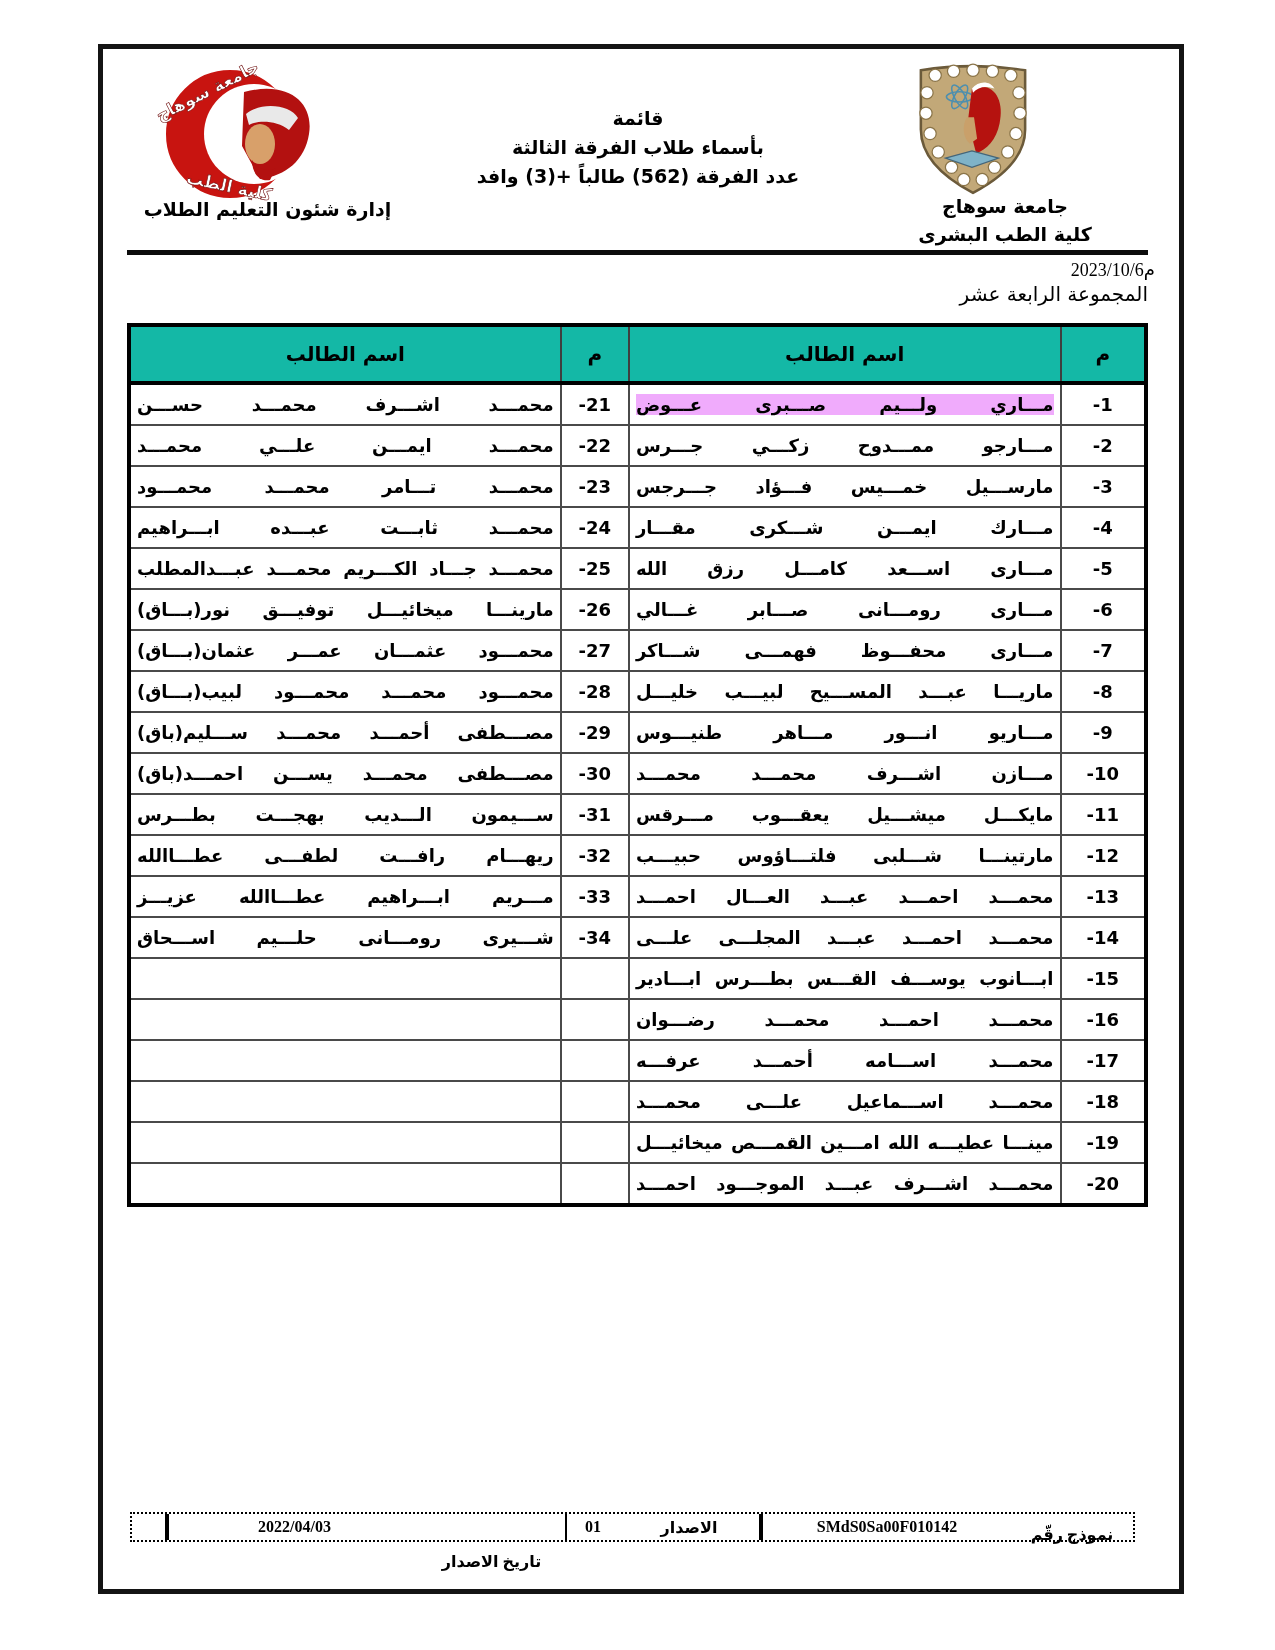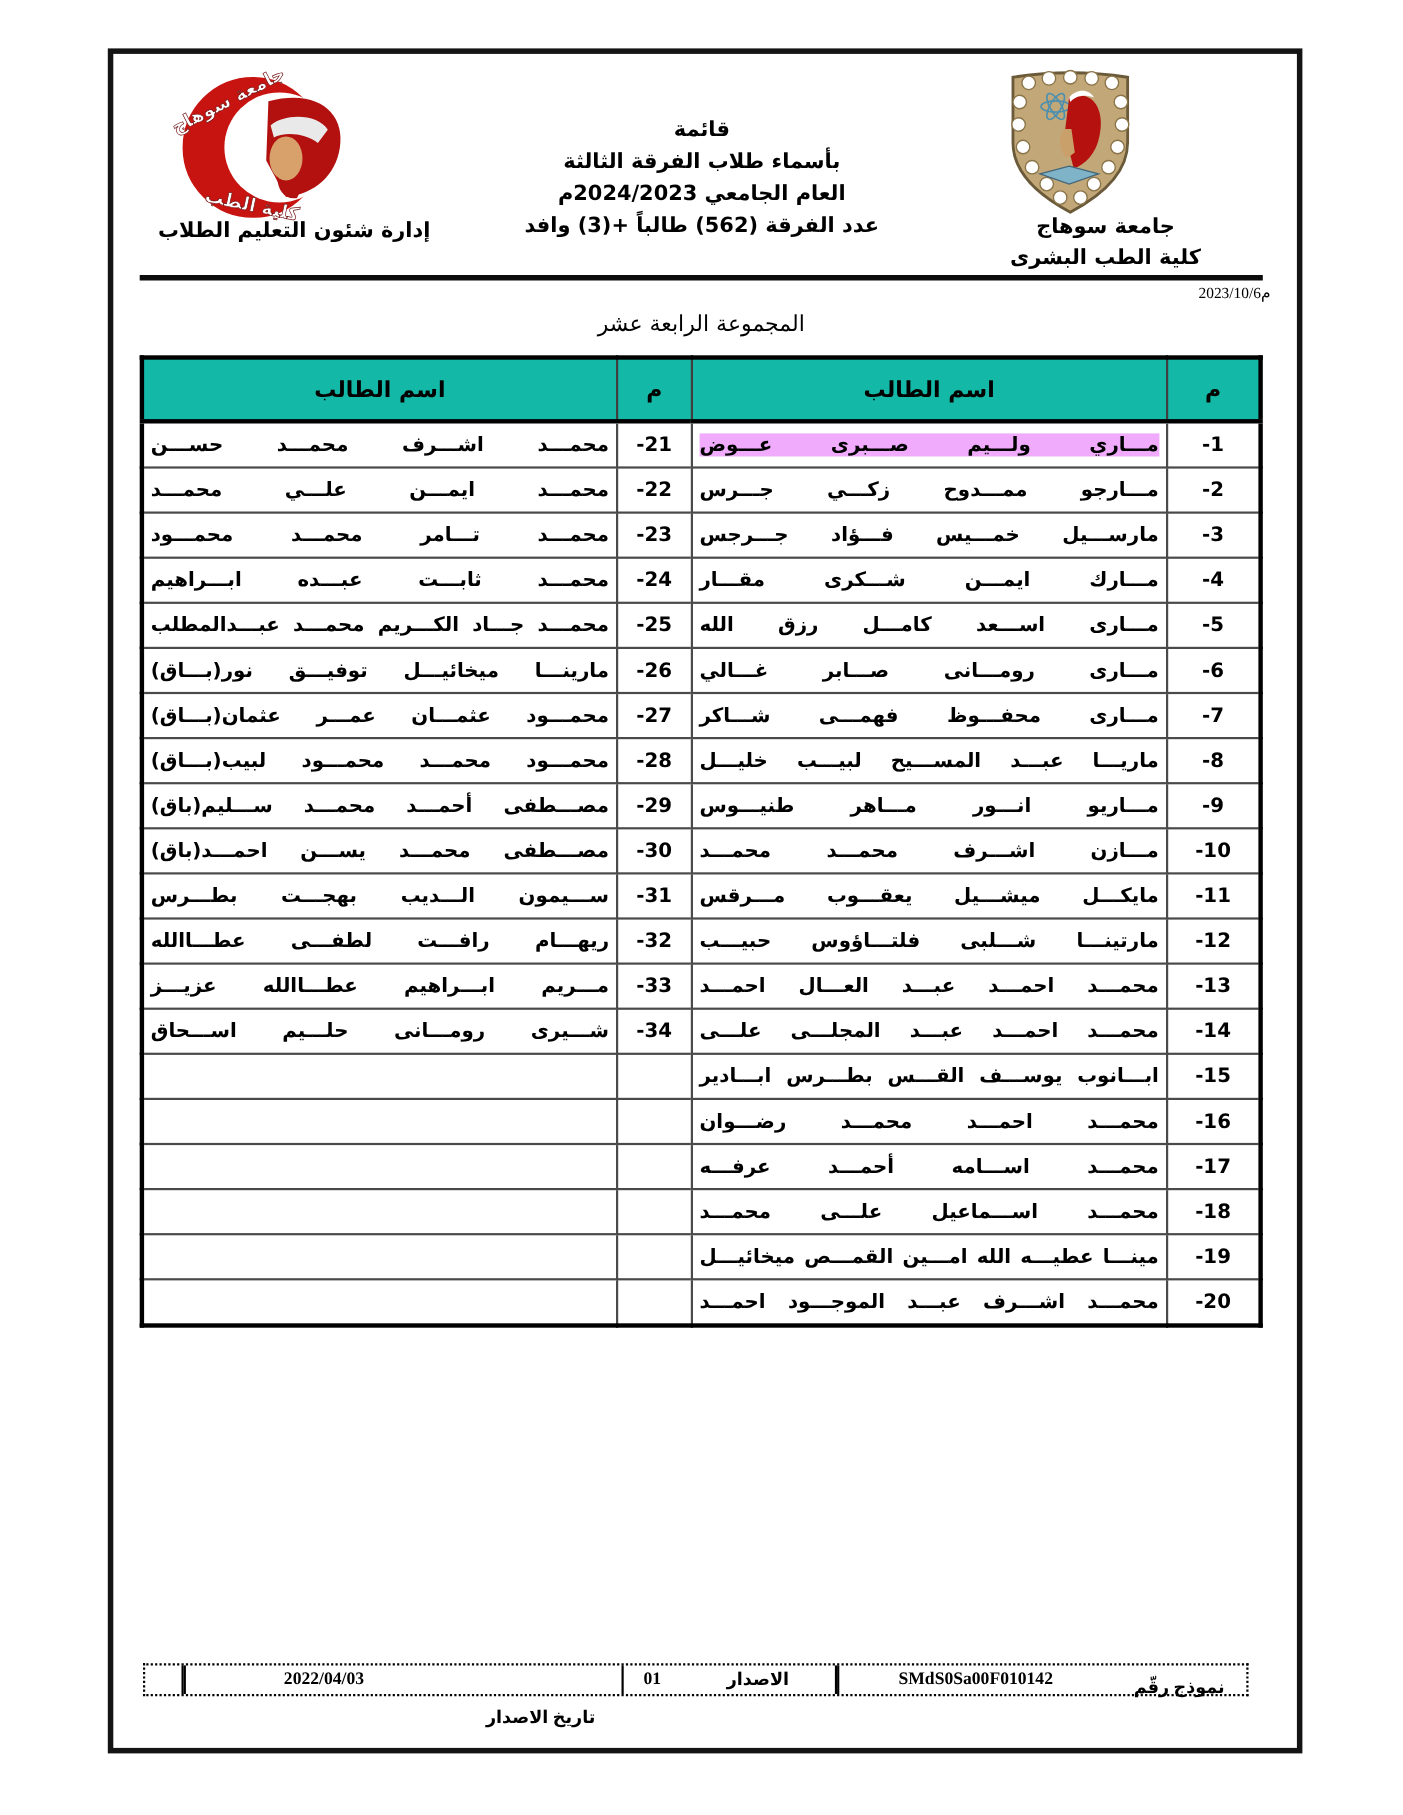--- a/index.html
+++ b/index.html
@@ -26,24 +26,24 @@
   .header-right{
     position:absolute;left:900px;top:192px;width:210px;
     text-align:center;direction:rtl;font-weight:bold;font-size:19px;line-height:28px;
   }
   .rule{
     position:absolute;left:127px;top:250px;width:1021px;height:5px;background:#0c0c0c;
   }
   .doc-date{
     position:absolute;left:855px;top:259px;width:300px;text-align:right;
     font-family:"Liberation Serif","DejaVu Serif","DejaVu Sans",serif;
-    font-size:14px;direction:ltr;
+    font-size:18px;direction:ltr;
   }
   .group-title{
-    position:absolute;left:127px;top:282px;width:1021px;text-align:center;
+    position:absolute;left:127px;top:282px;width:1021px;
     font-size:20px;direction:rtl;
   }
   
   table.students{
     position:absolute;left:127px;top:323px;width:1021px;
     border-collapse:collapse;table-layout:fixed;direction:rtl;
     border:4px solid #000;
   }
   table.students th{
     background:#14b8a6;border:2px solid #3f3f3f;border-bottom:4px solid #000;
@@ -92,21 +92,20 @@
   <path d="M104 98 C110 108 120 110 128 106 L122 118 C112 120 104 112 104 98 Z" fill="#b31110"></path>
   <text x="62" y="34" transform="rotate(-27 62 34)" font-size="17" font-weight="bold" fill="#ffffff" stroke="#6e0e0e" stroke-width="0.6" text-anchor="middle" direction="rtl">جامعة سوهاج</text>
   <text x="80" y="130" transform="rotate(12 80 130)" font-size="17" font-weight="bold" fill="#ffffff" stroke="#6e0e0e" stroke-width="0.6" text-anchor="middle" direction="rtl">كلية الطب</text>
 </svg>
 
 <div class="caption-left">إدارة شئون التعليم الطلاب</div>
 
 <div class="header-center">
   <div>قائمة</div>
   <div>بأسماء طلاب الفرقة الثالثة</div>
-  <div>العام الجامعي 2024/2023م</div>
   <div>عدد الفرقة (562) طالباً +(3) وافد</div>
 </div>
 
 <svg class="logo-right" viewBox="0 0 118 135" aria-hidden="true">
   <path d="M8 10 Q59 2 110 10 L110 68 Q110 103 59 130 Q8 103 8 68 Z" fill="#c2a878" stroke="#6b5a3a" stroke-width="2.5"></path>
   <g fill="#ffffff" stroke="#8a7448" stroke-width="1.2">
     <circle cx="22" cy="15" r="6"></circle>
       <circle cx="40" cy="11" r="6"></circle>
       <circle cx="59" cy="10" r="6"></circle>
     <circle cx="78" cy="11" r="6"></circle>

